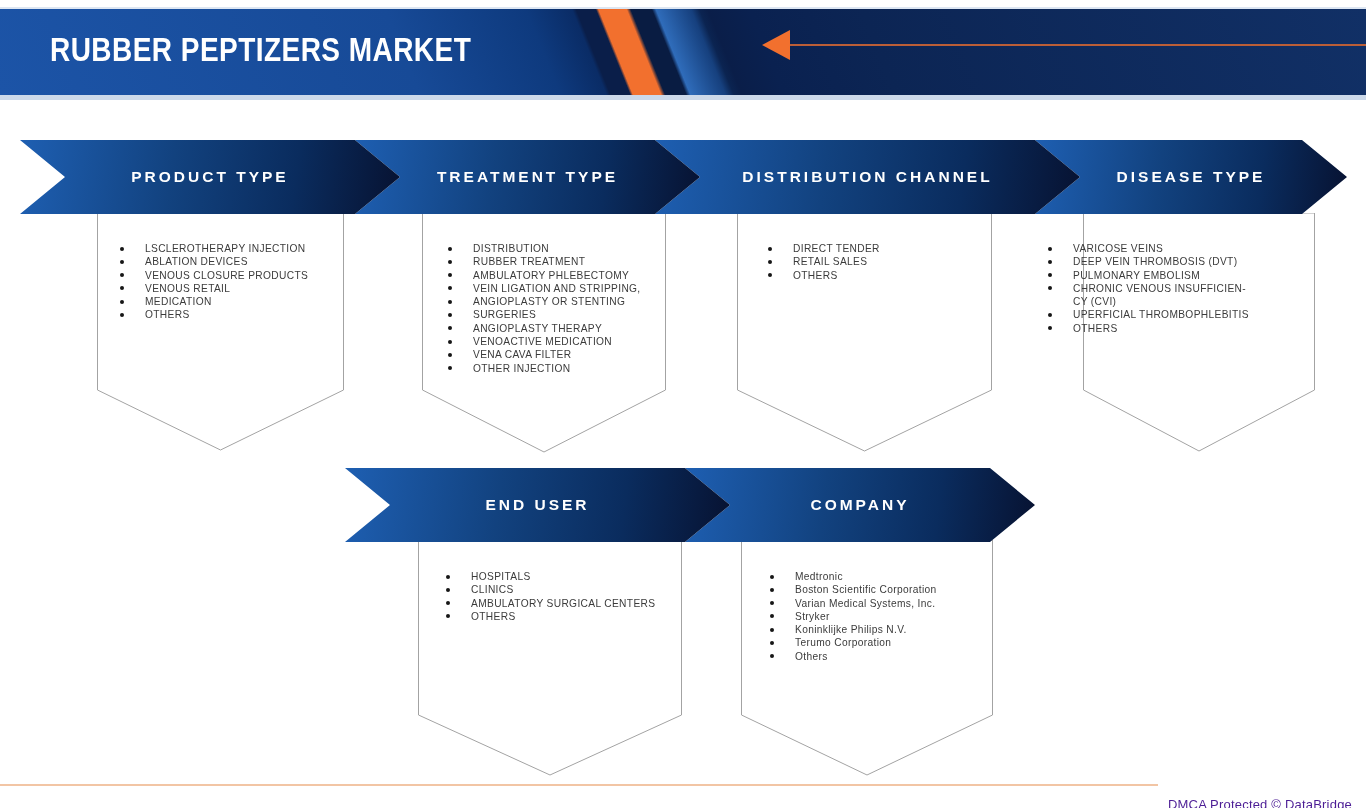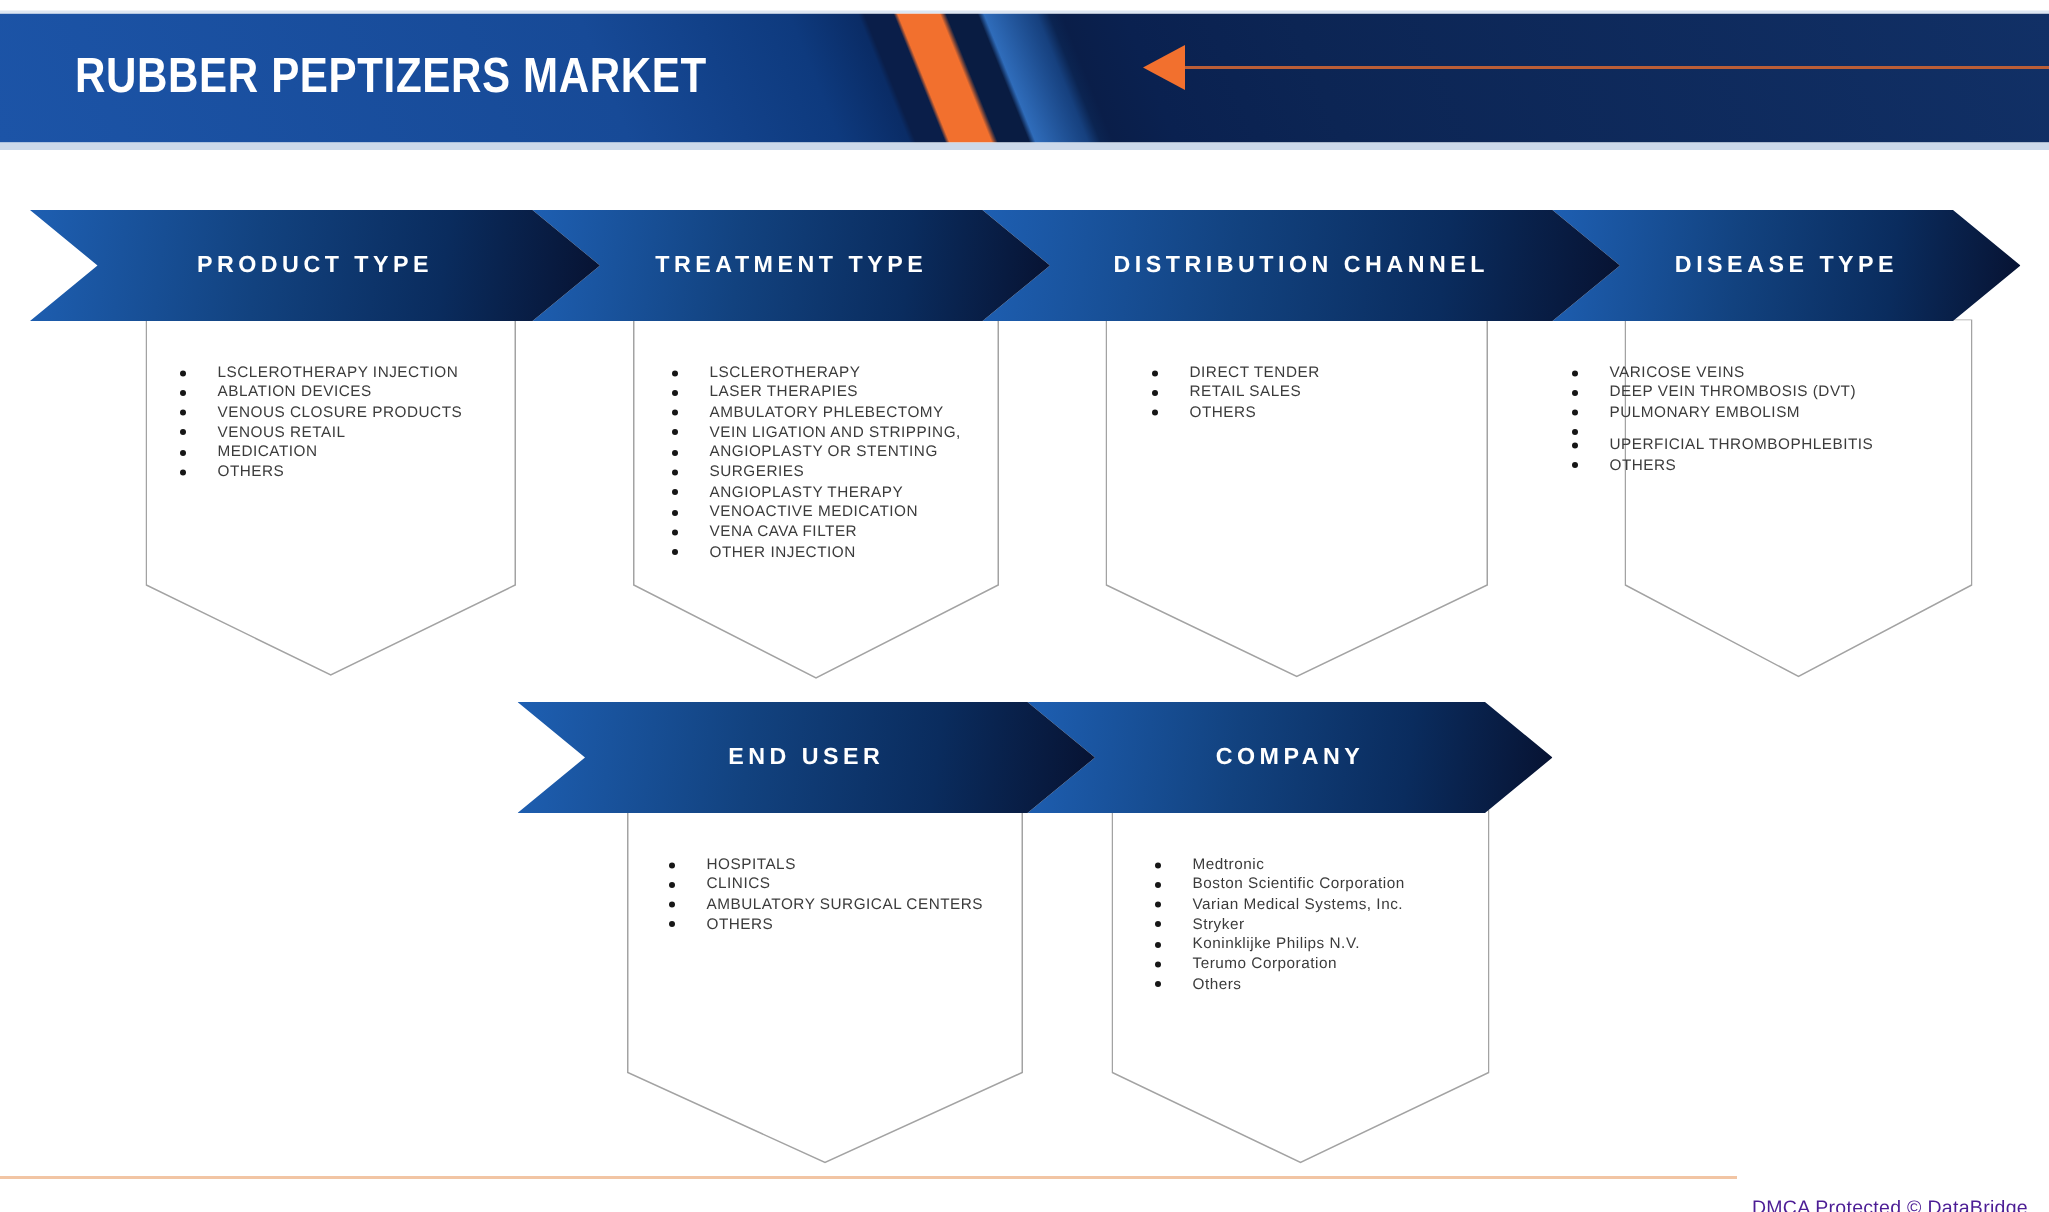--- a/index.html
+++ b/index.html
@@ -108,25 +108,25 @@
       <span class="li-text">MEDICATION</span>
     </li>
     <li>
       <span class="dot"></span>
       <span class="li-text">OTHERS</span>
     </li>
   </ul>
 <ul class="abs seg-list" style="left:448px;top:242px;width:212px">
     <li>
       <span class="dot"></span>
-      <span class="li-text">LSCLEROTHERAPY</span>
-    </li>
-    <li>
-      <span class="dot"></span>
-      <span class="li-text">LASER THERAPIES</span>
+      <span class="li-text">DISTRIBUTION</span>
+    </li>
+    <li>
+      <span class="dot"></span>
+      <span class="li-text">RUBBER TREATMENT</span>
     </li>
     <li>
       <span class="dot"></span>
       <span class="li-text">AMBULATORY PHLEBECTOMY</span>
     </li>
     <li>
       <span class="dot"></span>
       <span class="li-text">VEIN LIGATION AND STRIPPING,</span>
     </li>
     <li>
@@ -176,20 +176,22 @@
     <li>
       <span class="dot"></span>
       <span class="li-text">DEEP VEIN THROMBOSIS (DVT)</span>
     </li>
     <li>
       <span class="dot"></span>
       <span class="li-text">PULMONARY EMBOLISM</span>
     </li>
     <li>
       <span class="dot"></span>
+      <span class="li-text">CHRONIC VENOUS INSUFFICIEN-
+CY (CVI)</span>
     </li>
     <li>
       <span class="dot"></span>
       <span class="li-text">UPERFICIAL THROMBOPHLEBITIS</span>
     </li>
     <li>
       <span class="dot"></span>
       <span class="li-text">OTHERS</span>
     </li>
   </ul>

